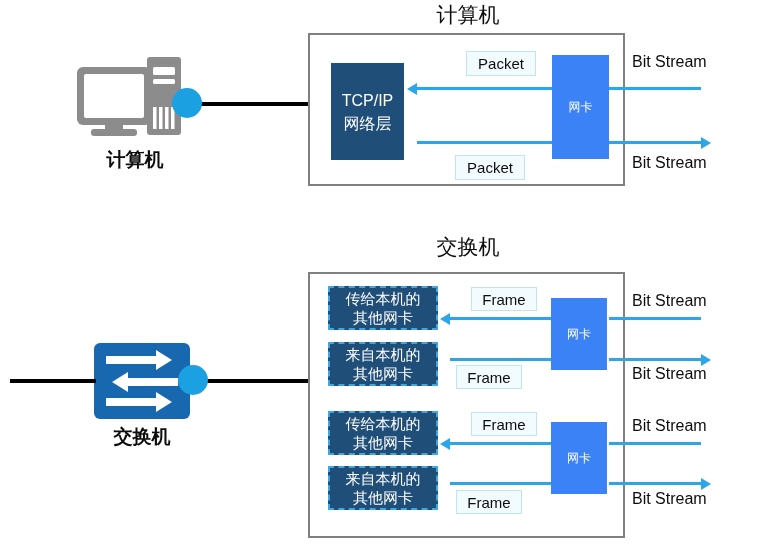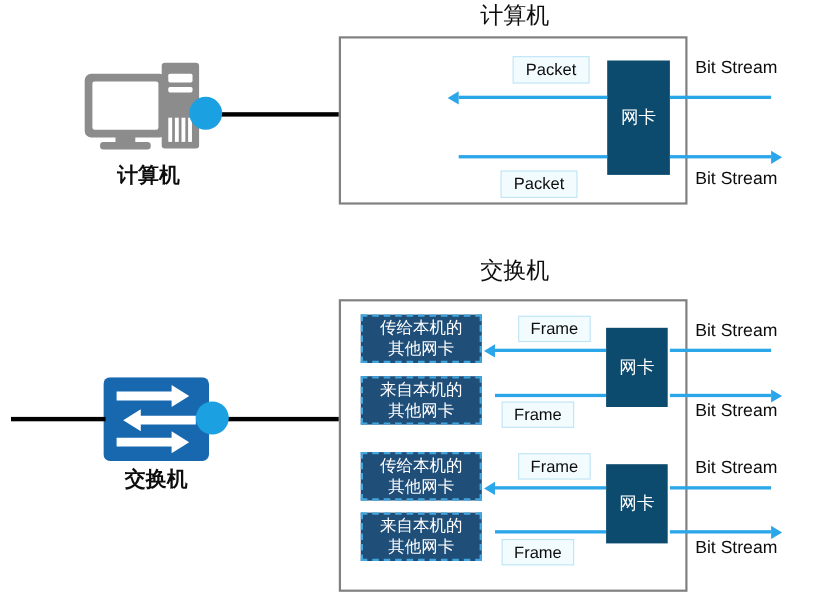--- a/index.html
+++ b/index.html
@@ -57,26 +57,26 @@
   }
   .navy-box .ln {
     display: block;
     white-space: nowrap;
   }
   .tcpip-box .ln { font-size: 16px; line-height: 23px; }
   .dest-box .ln { font-size: 15px; line-height: 19px; }
 
   
   .nic-box {
-    background: #0c4a6e;
+    background: #3b82f6;
     color: #ffffff;
     display: flex;
     align-items: center;
     justify-content: center;
-    font-size: 16px;
+    font-size: 12px;
     white-space: nowrap;
     box-sizing: border-box;
   }
 
   
   .tag-label {
     background: #F2FBFE;
     border: 1px solid #BFE4F5;
     color: #0d0d0d;
     font-size: 15px;
@@ -163,20 +163,24 @@
     </svg>
   </div>
 
   <div class="abs device-label" style="left:60px; top:148px; width:150px;">计算机</div>
 
   <div class="abs cable" style="left:196px; top:102px; width:114px;"></div>
   <div class="abs node-dot" style="left:172px; top:88px; width:30px; height:30px;"></div>
 
   <div class="abs device-box" style="left:308px; top:33px; width:317px; height:153px;"></div>
 
+  <div class="abs navy-box solid tcpip-box" style="left:331px; top:63px; width:73px; height:97px;">
+    <span class="ln">TCP/IP</span>
+    <span class="ln">网络层</span>
+  </div>
 
   <div class="abs nic-box" style="left:552px; top:55px; width:57px; height:104px;">
     <span>网卡</span>
   </div>
 
   <div class="abs flow-line" style="left:417px; top:87px; width:135px;"></div>
   <div class="abs arrow-left" style="left:407px; top:82.5px;"></div>
   <div class="abs tag-label" style="left:466px; top:51px; width:70px; height:25px;">Packet</div>
 
   <div class="abs flow-line" style="left:609px; top:87px; width:92px;"></div>

